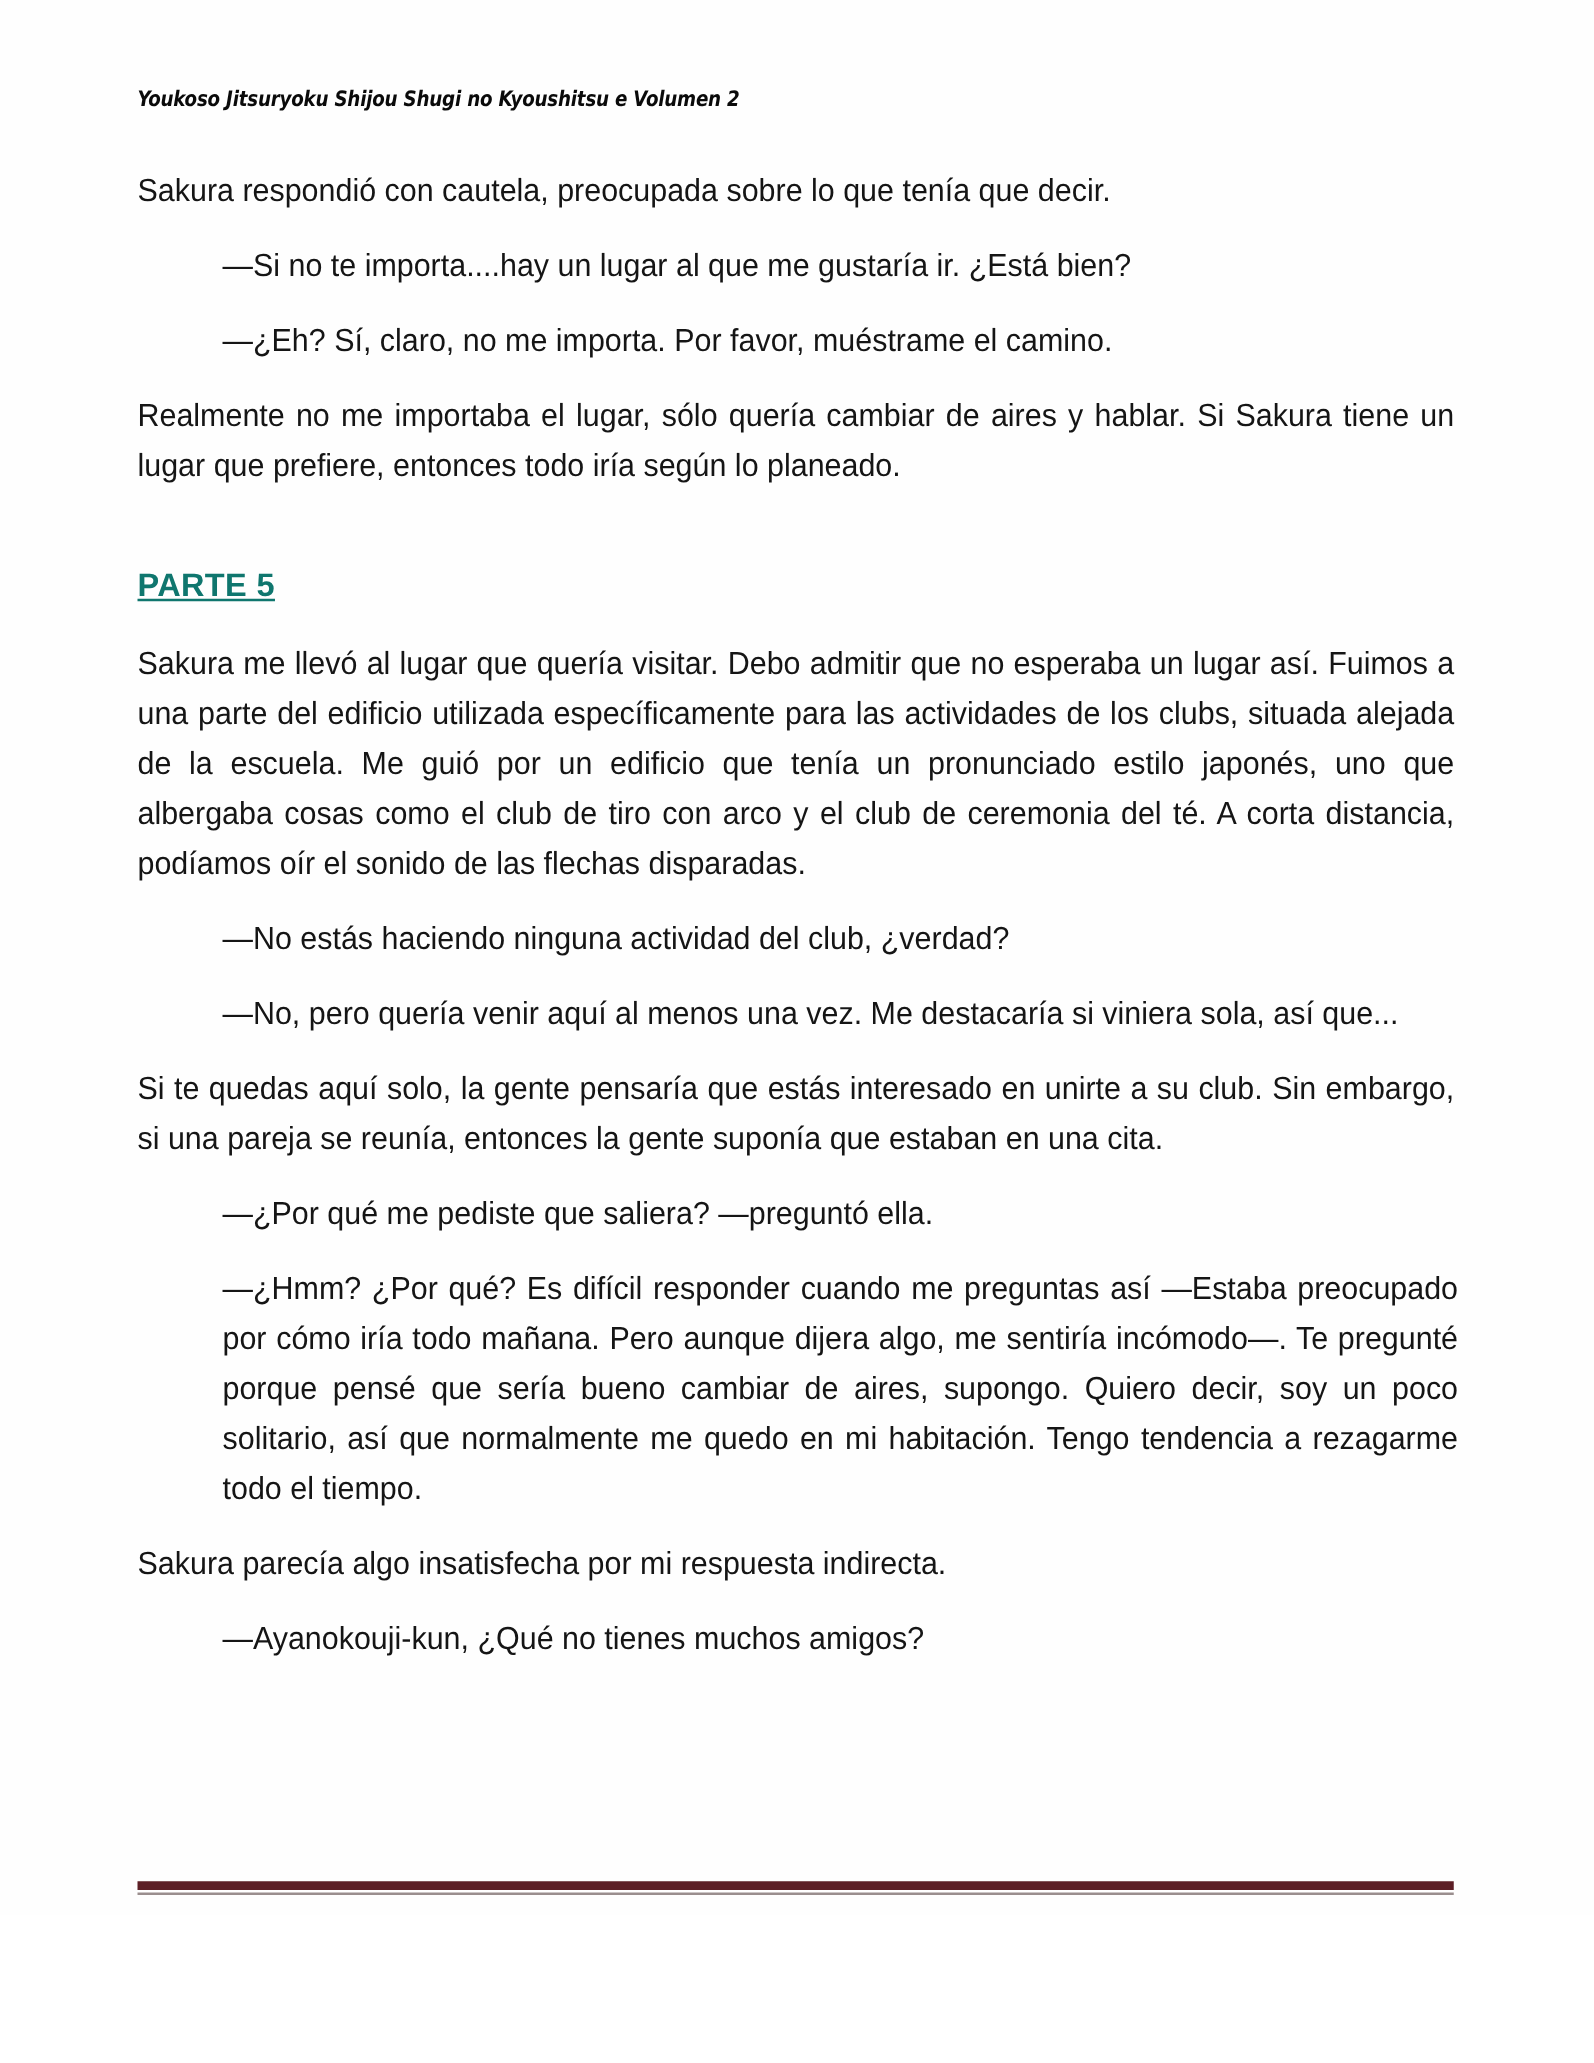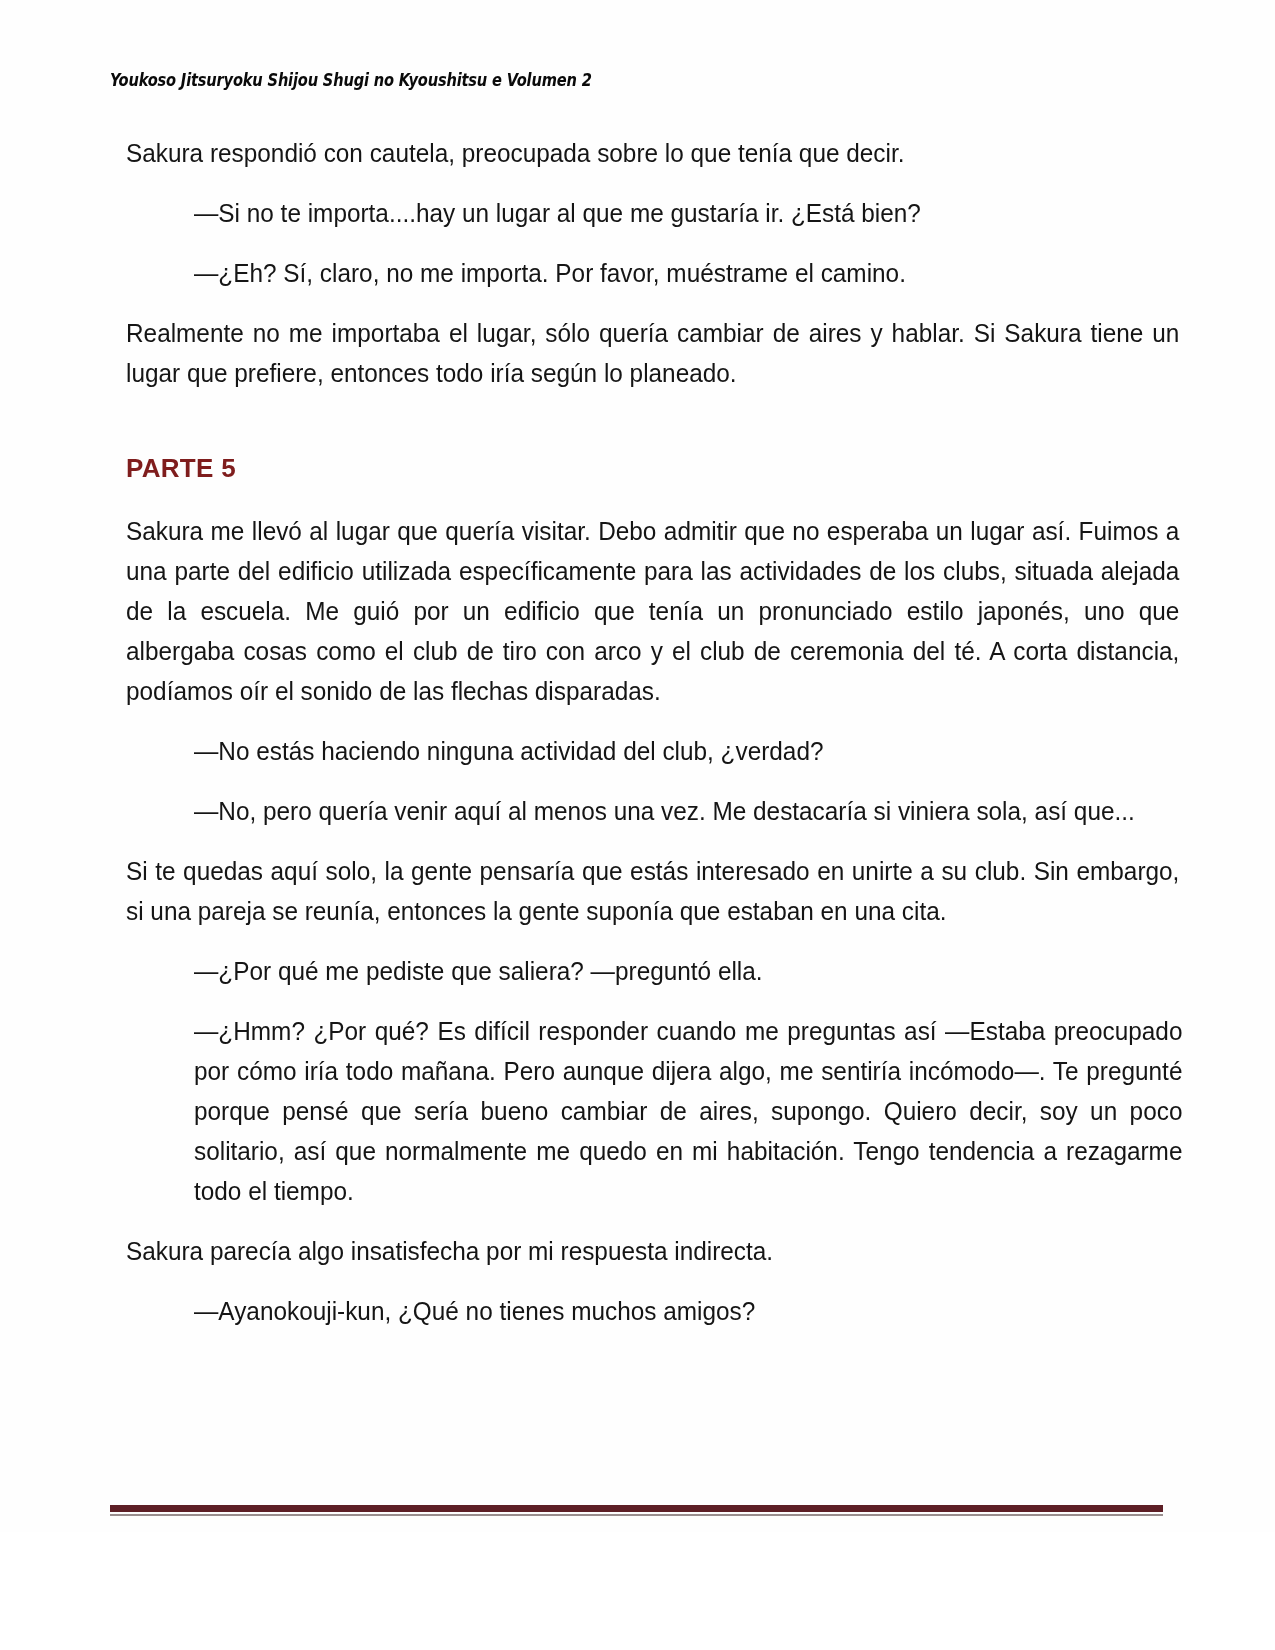--- a/index.html
+++ b/index.html
@@ -38,21 +38,20 @@
     transform-origin: left center;
     white-space: nowrap;
   }
 
   
   .content {
     position: absolute;
     left: 110px;
     top: 133px;
     width: 1053px;
-    margin-left: 16px;
   }
 
   .para {
     font-family: "Liberation Sans", sans-serif;
     font-size: 25.5px;
     line-height: 40px;
     text-align: justify;
     text-justify: inter-word;
     margin: 0 0 20px 0;
     color: #151515;
@@ -68,22 +67,23 @@
   }
 
   .gap-before-heading { height: 38px; }
 
   .heading {
     font-family: "Liberation Sans", sans-serif;
     font-weight: bold;
     font-size: 26px;
     line-height: 34px;
     letter-spacing: 0.3px;
-    color: #7f1d1d;
+    color: #0f766e;
     margin: 0 0 26px 0;
+    text-decoration: underline;
   }
 
   
   .footer {
     position: absolute;
     left: 110px;
     top: 1505px;
     width: 1053px;
   }
   .footer-rule-thick {

